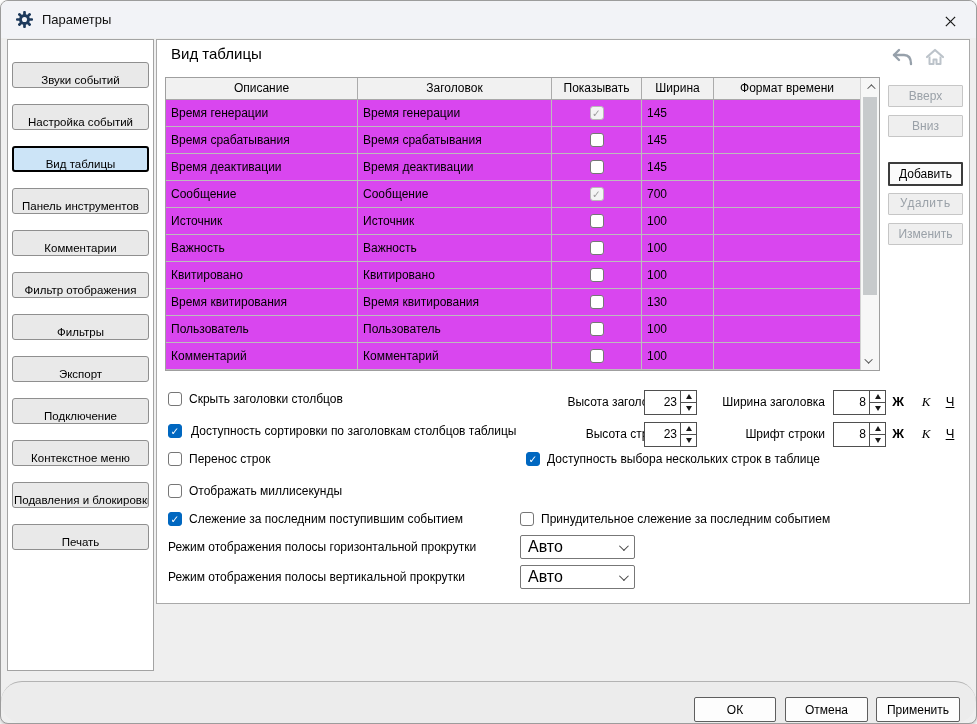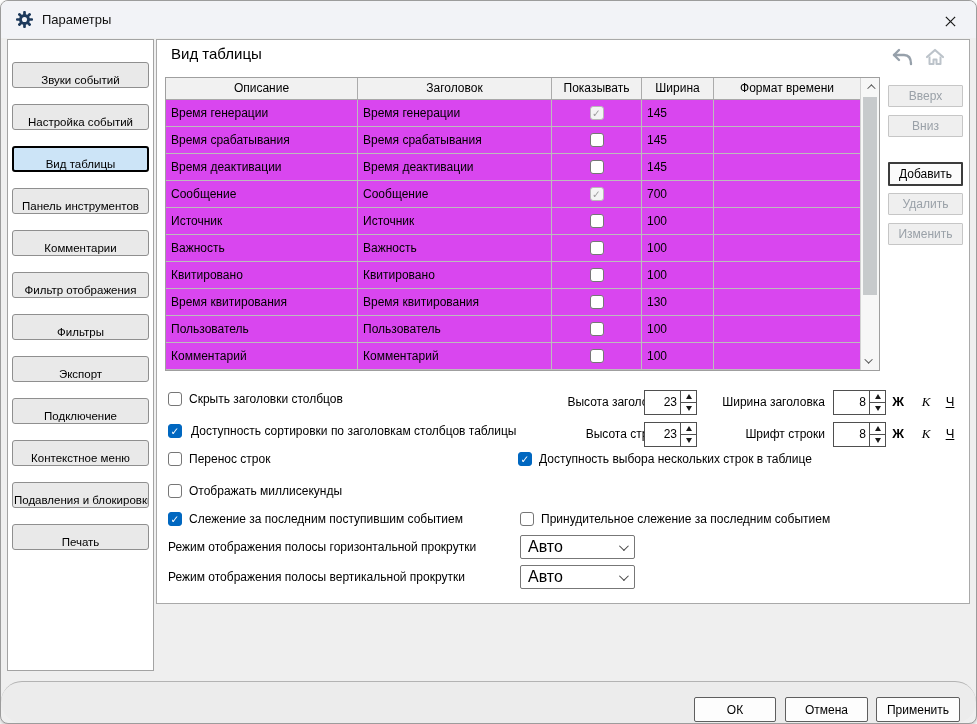--- a/index.html
+++ b/index.html
@@ -34,21 +34,21 @@
   .vscroll { position:absolute; right:0; top:0; bottom:0; width:19px; background:#f7f7f7; border-left:1px solid #d2d2d2; }
   .sc-btn { position:absolute; left:0; width:18px; height:18px; display:flex; align-items:center; justify-content:center; cursor:pointer; }
   .sc-btn.up{ top:0; } .sc-btn.down{ bottom:0; }
   .sc-chev { width:6px; height:6px; border-top:1.6px solid #555; border-right:1.6px solid #555; }
   .sc-chev.u { transform:rotate(-45deg) translateY(2px); }
   .sc-chev.d { transform:rotate(135deg) translateY(2px); }
   .sc-thumb { position:absolute; left:2px; top:19px; width:14px; height:198px; background:#c7cacc; cursor:grab; }
   
   .act-btn { position:absolute; left:731px; width:75px; height:22px; background:#fbfbfb; border:1px solid #9a9a9a; border-radius:1px; font-family:"Liberation Sans",sans-serif; font-size:12px; color:#000; cursor:pointer; }
   .act-btn.disabled { background:#efefef; border-color:#c6c6c6; color:#9aa1a8; cursor:default; }
-  #btn-up{top:45px;} #btn-down{top:75px;} #btn-add{top:122px; height:24px; border:2px solid #3c3c3c;} #btn-del{top:153px;} #btn-edit{top:183px;}
+  #btn-up{top:45px;} #btn-down{top:75px;} #btn-add{top:122px; height:24px; border:2px solid #3c3c3c;} #btn-del{top:153px;font-family:Liberation Mono, monospace;} #btn-edit{top:183px;}
   
   .cb { width:14px; height:14px; border:1px solid #767676; border-radius:3px; background:#fff; display:inline-block; flex:0 0 auto; position:relative; cursor:pointer; }
   .cb.checked { background:#0067c0; border-color:#0067c0; }
   .cb.checked::after { content:"✓"; position:absolute; left:0; top:0; width:12px; height:12px; color:#fff; font-size:10.5px; line-height:12px; text-align:center; }
   .cb.disabled { background:#f4f4f4; border-color:#b8b8b8; cursor:default; }
   .cb.disabled::after { color:#9e9e9e; }
   
   .opt { position:absolute; display:flex; align-items:center; gap:7px; cursor:pointer; }
   .opt-label, .plain-label { font-size:12px; color:#000; white-space:nowrap; }
   .r-label { position:absolute; font-size:12px; color:#000; text-align:right; white-space:nowrap; }
@@ -311,21 +311,21 @@
       </span>
     </div>
     <span class="fb bold" style="left:733px; top:386px;">Ж</span>
     <span class="fb italic" style="left:761px; top:386px;">К</span>
     <span class="fb underline" style="left:785px; top:386px;">Ч</span>
 
     <label class="opt" style="left:11px; top:412px;">
       <span class="cb"></span>
       <span class="opt-label">Перенос строк</span>
     </label>
-    <label class="opt" style="left:355px; top:412px;padding-left:6px;">
+    <label class="opt" style="left:363px; top:412px;padding-left:6px;">
       <span class="cb checked"></span>
       <span class="opt-label">Доступность выбора нескольких строк в таблице</span>
     </label>
 
     <label class="opt" style="left:11px; top:444px;">
       <span class="cb"></span>
       <span class="opt-label">Отображать миллисекунды</span>
     </label>
 
     <label class="opt" style="left:11px; top:472px;">

